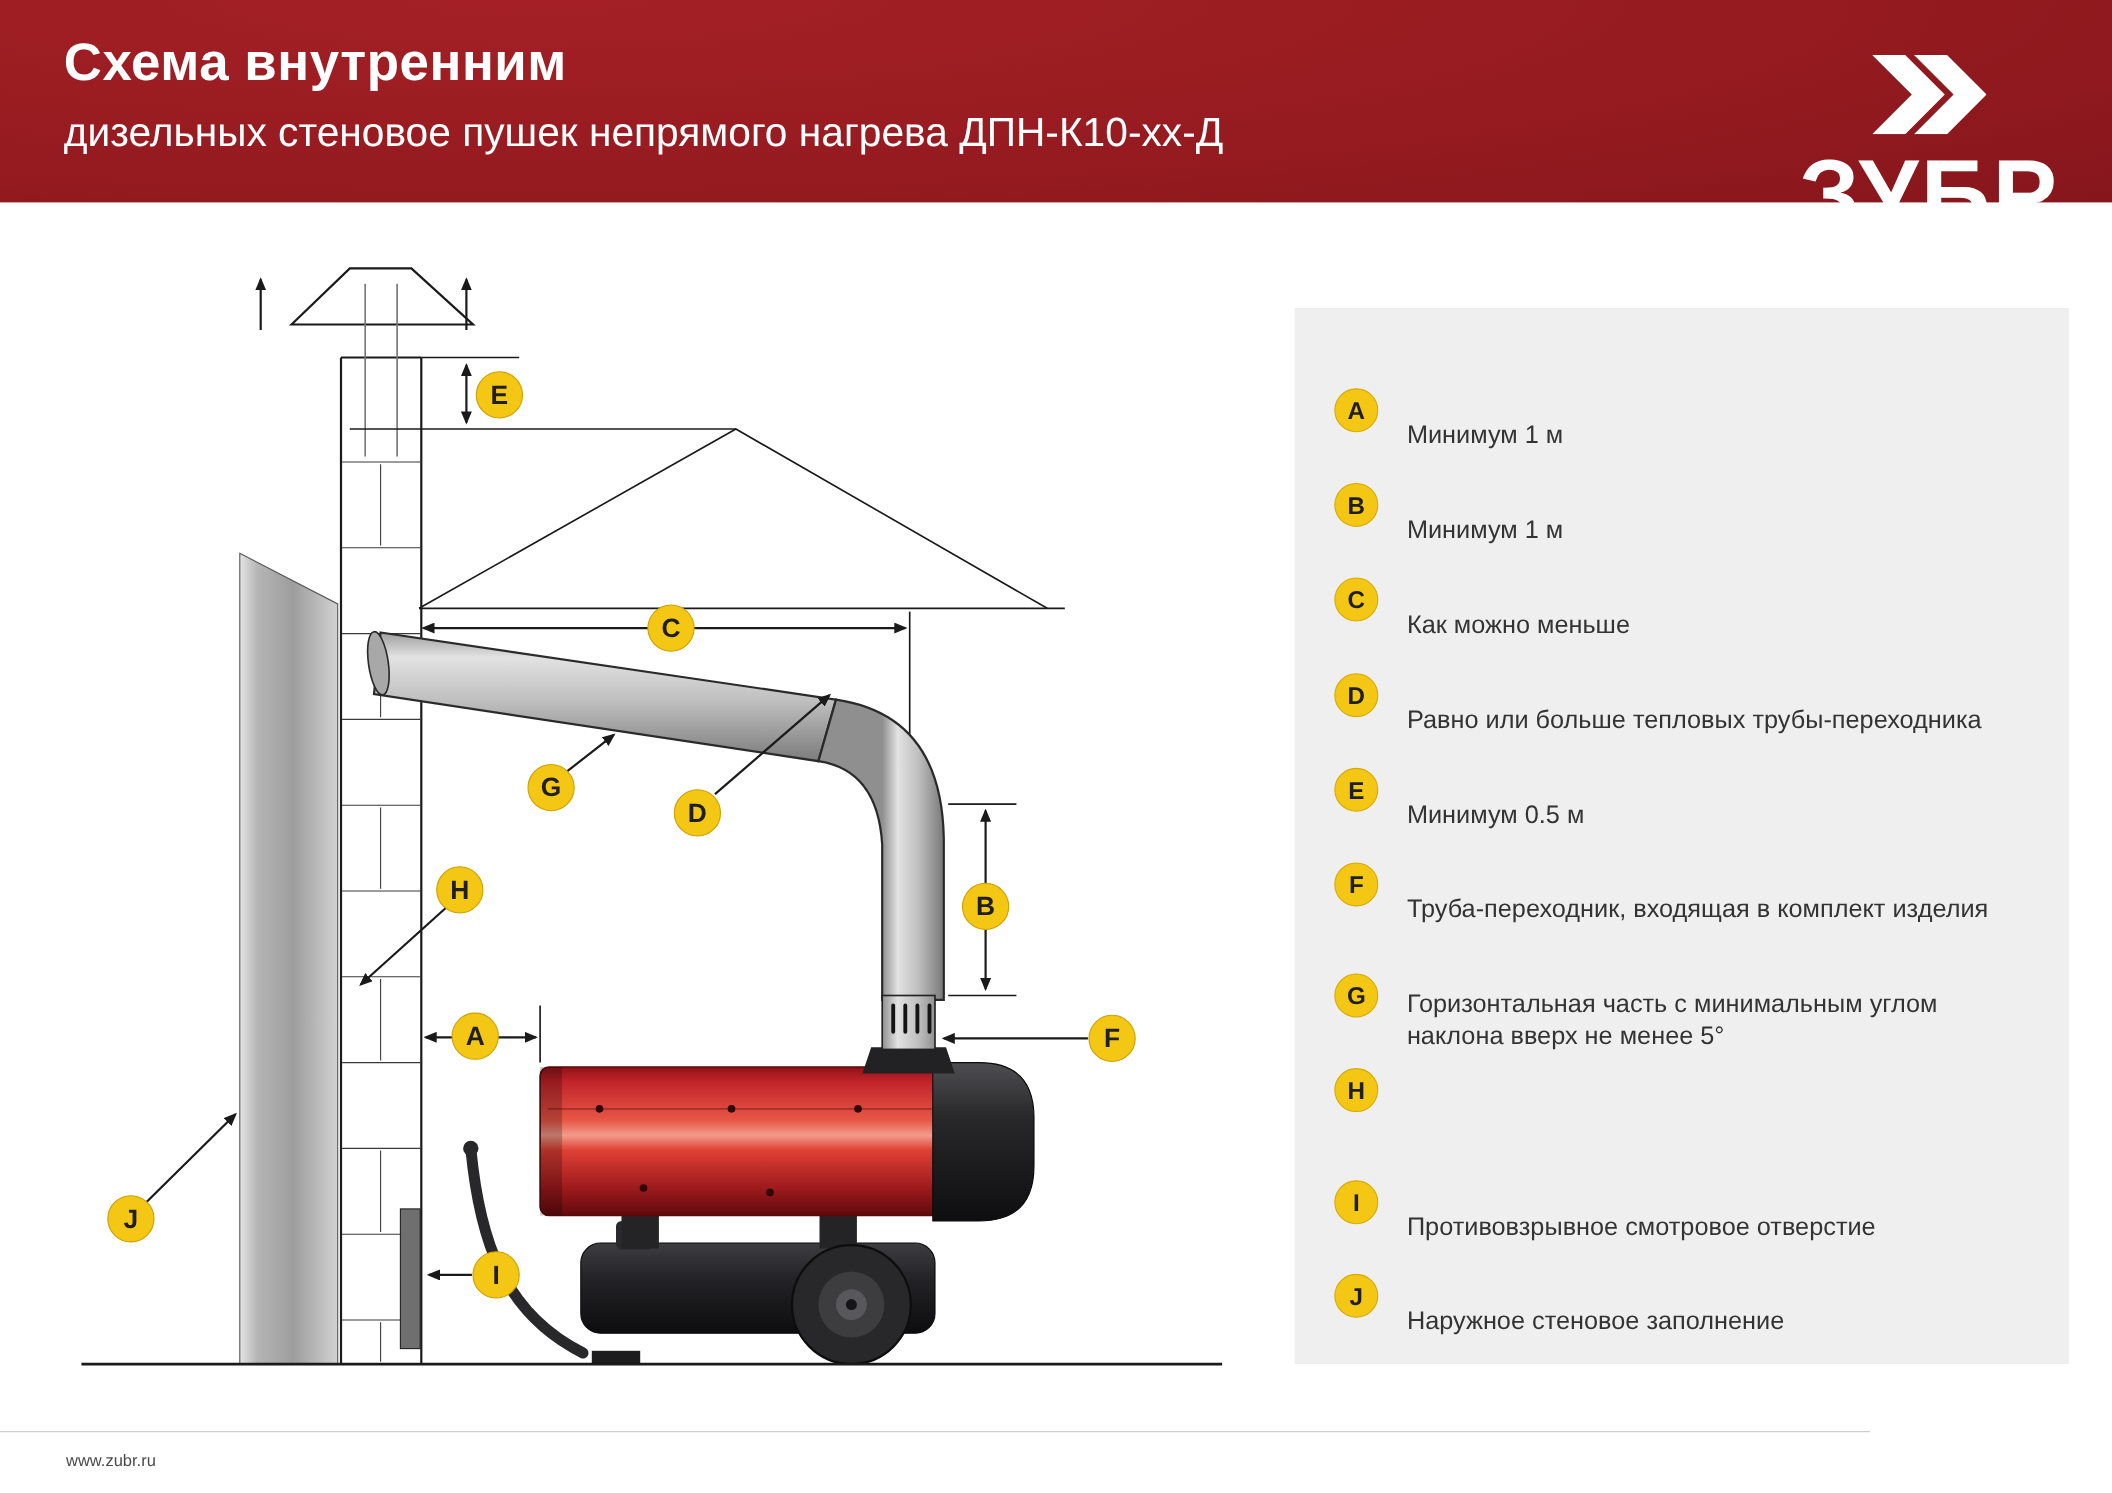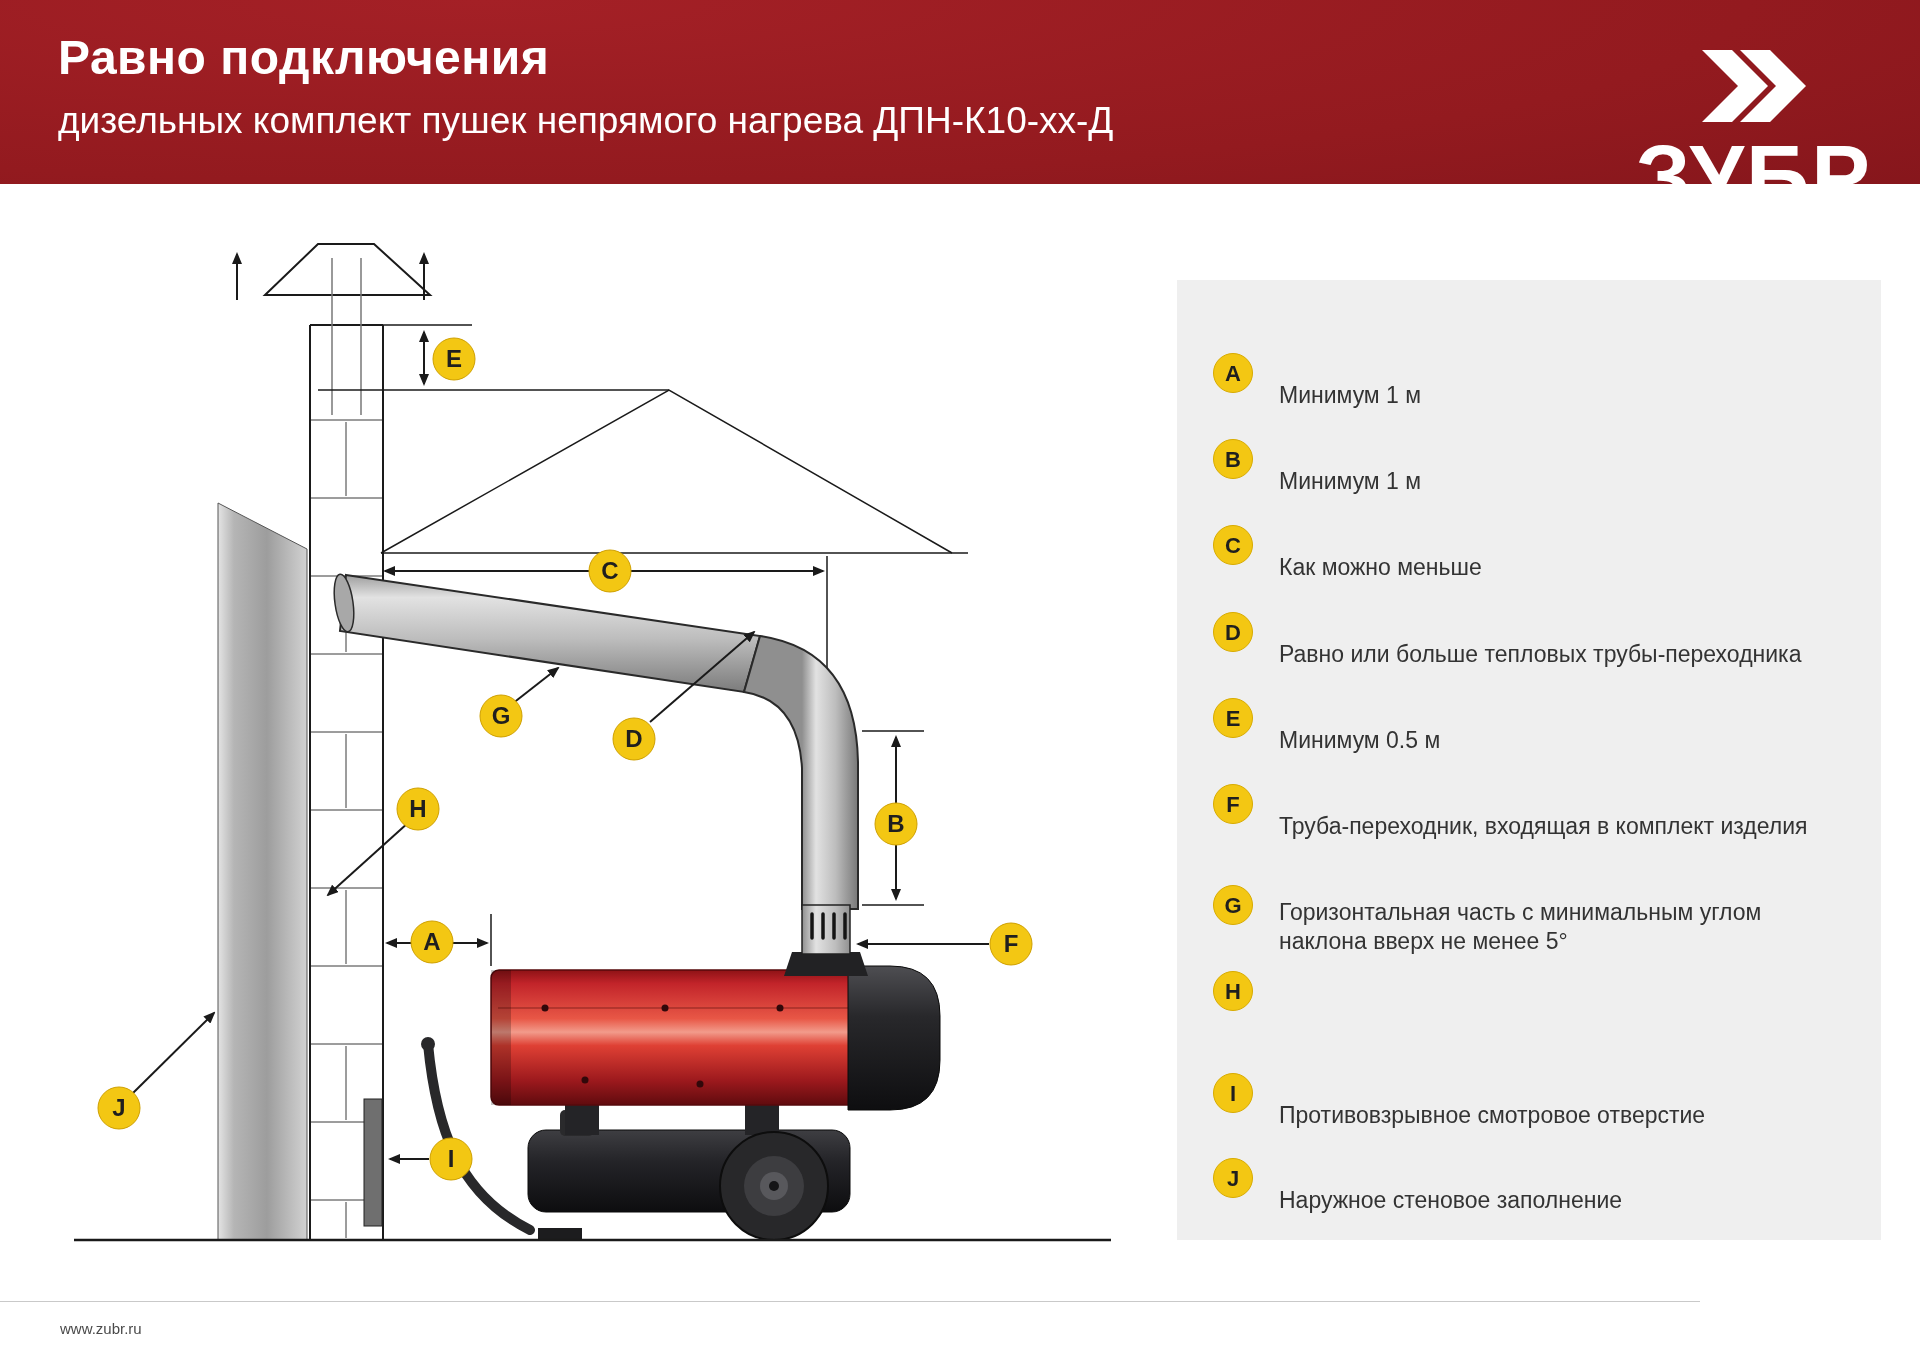--- a/index.html
+++ b/index.html
@@ -27,22 +27,22 @@
 
   .footer { position:absolute; left:0; bottom:0; width:1700px; height:56px; border-top:1px solid #c9c9c9; background:#fff; }
   .site-url { position:absolute; left:60px; top:18px; font-size:15px; color:#4a4a4a; }
 </style>
 </head>
 <body>
 
 <div class="page">
 
   <header class="header">
-    <div class="title">Равно подключения</div>
-    <div class="subtitle">дизельных комплект пушек непрямого нагрева ДПН-К10-хх-Д</div>
+    <div class="title">Схема внутренним</div>
+    <div class="subtitle">дизельных стеновое пушек непрямого нагрева ДПН-К10-хх-Д</div>
     <div class="brand">
       <svg class="brand-icon" viewBox="0 0 104 72">
         <polygon points="0,0 30,0 66,36 30,72 0,72 36,36" fill="#ffffff"></polygon>
         <polygon points="38,0 68,0 104,36 68,72 38,72 74,36" fill="#ffffff"></polygon>
       </svg>
       <span class="brand-name">ЗУБР</span>
     </div>
   </header>
 
   <svg class="diagram" width="1160" height="1116" viewBox="0 184 1160 1116" xmlns="http://www.w3.org/2000/svg">

